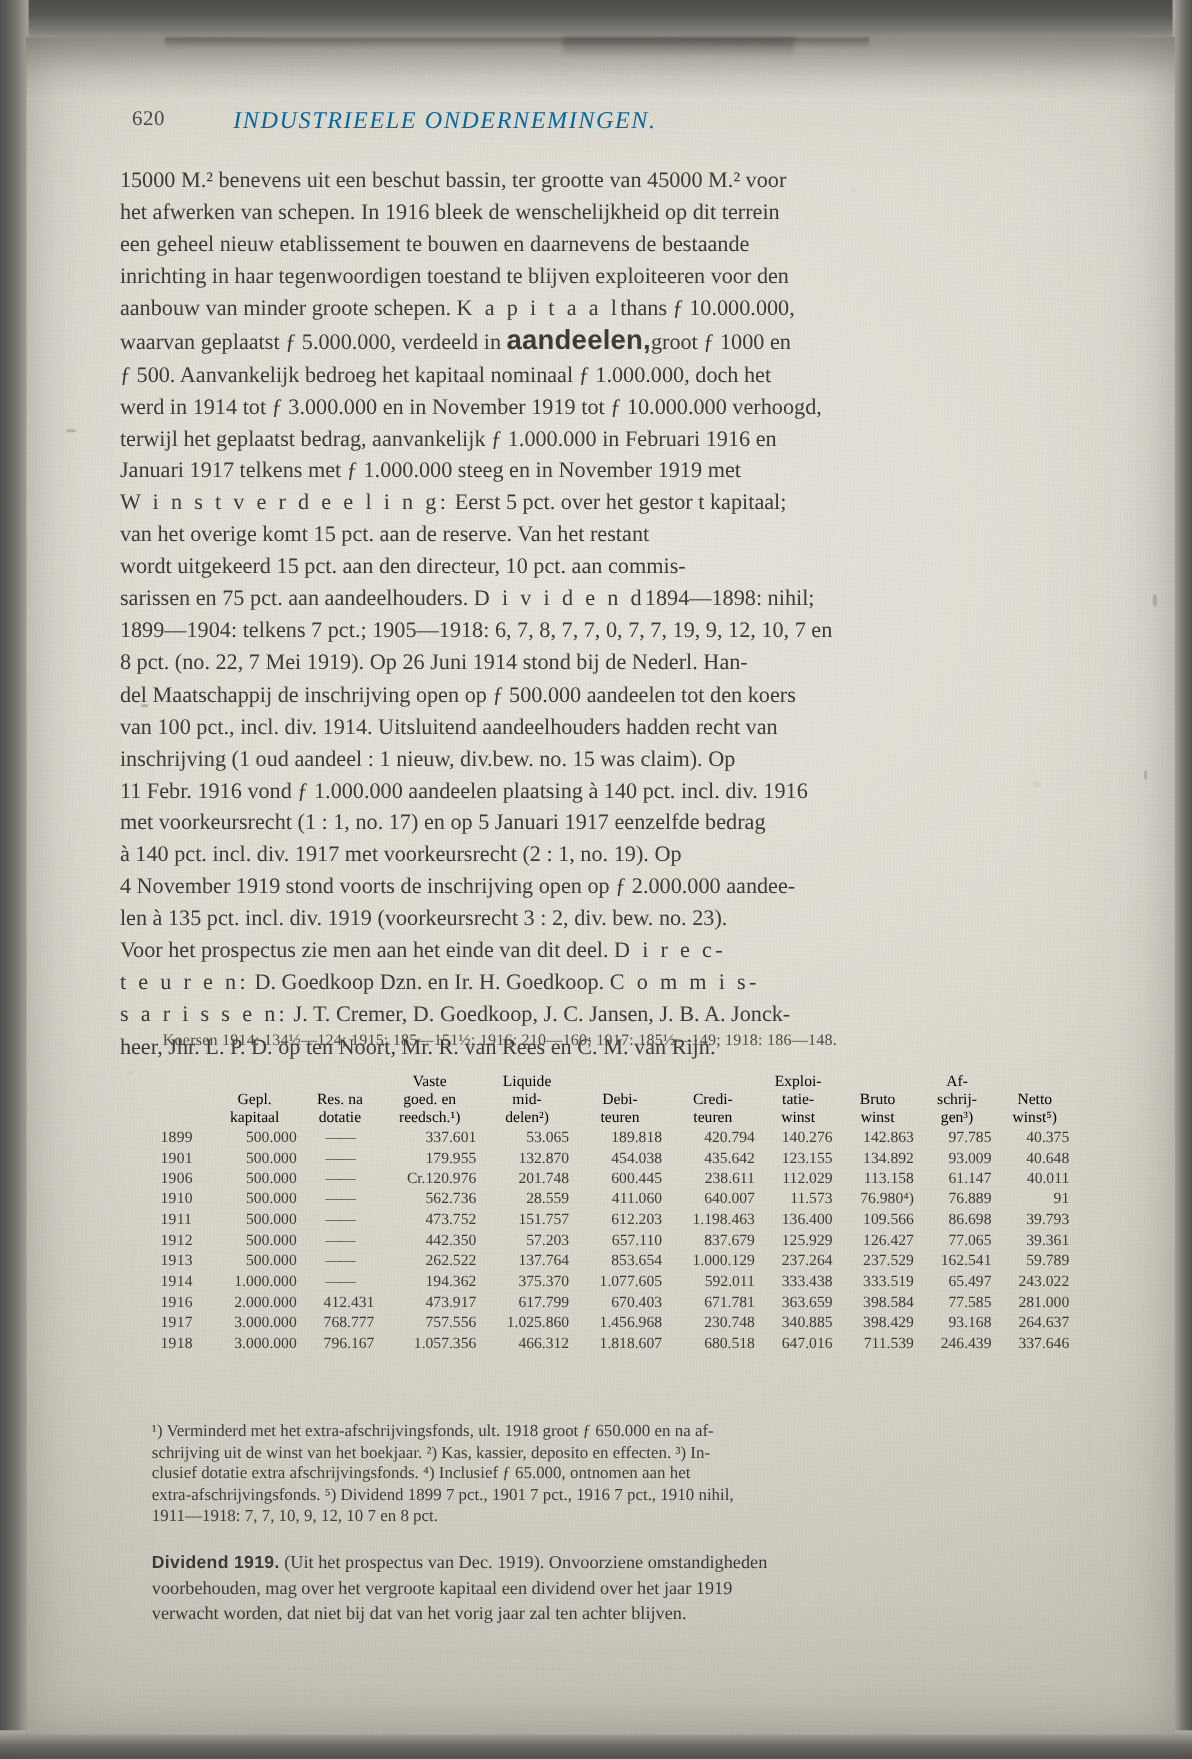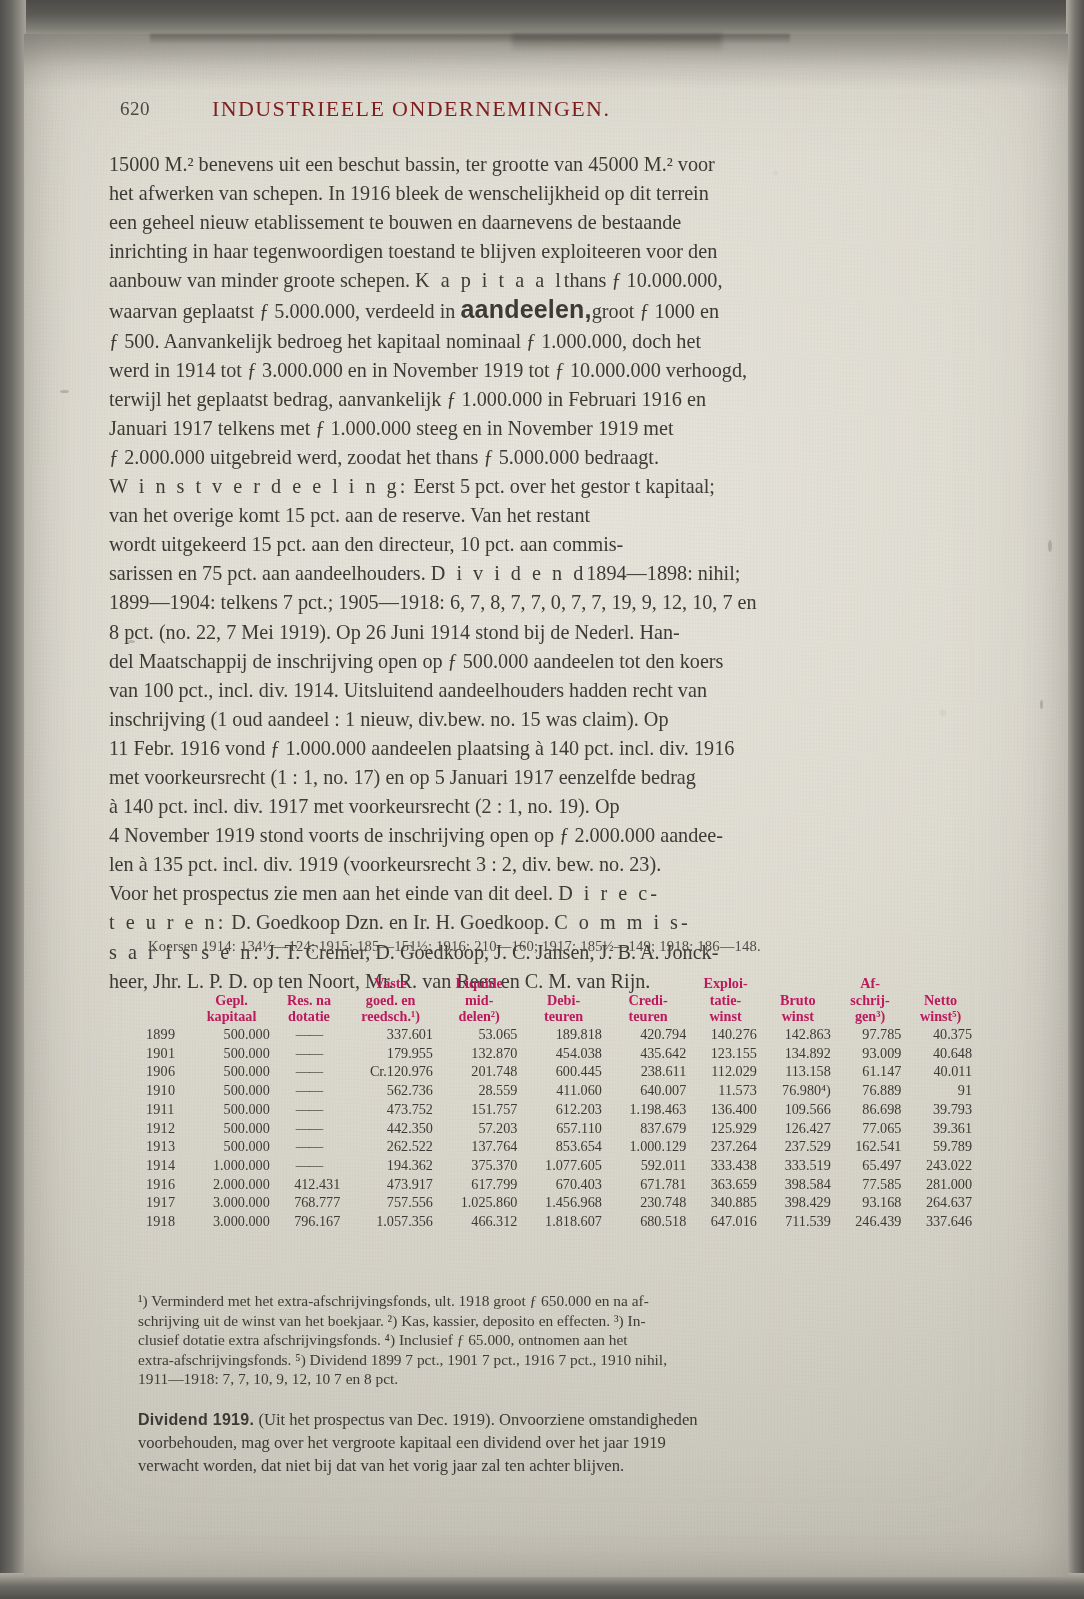--- a/index.html
+++ b/index.html
@@ -87,23 +87,24 @@
     position: absolute;
     left: 120px; top: 96px; width: 700px;
     display: flex; align-items: center;
   }
   #folio {
     font-size: 19px; letter-spacing: .5px;
     color: #4a4842;
     min-width: 92px;
   }
   #running-head {
+    font-style: italic;
     font-size: 22px;
     letter-spacing: 1.4px;
-    color: #7f1d1d;
+    color: #0369a1;
     white-space: nowrap;
   }
 
   
   #bodytext {
     position: absolute;
     left: 109px; top: 150px; width: 840px;
     font-size: 20.2px;
     line-height: 29.1px;
     text-align: justify;
@@ -131,26 +132,26 @@
     font-size: 14.2px;
     color: #3f3d38;
   }
   table.fin {
     border-collapse: collapse;
     width: 830px;
     font-size: 14.2px;
     line-height: 15.5px;
   }
   table.fin th {
-    font-weight: bold;
+    font-weight: normal;
     padding: 0 4px 1px 4px;
     vertical-align: bottom;
     white-space: nowrap;
     text-align: center;
-    color: #be185d;
+    color: #000000;
   }
   table.fin td {
     padding: 1.6px 4px;
     white-space: nowrap;
     text-align: right;
     color: #3b3934;
   }
   table.fin td.yr { text-align: left; padding-left: 0; letter-spacing:.2px;}
   table.fin td.dash { text-align: center; letter-spacing: -1px; color:#4f4d47;}
 
@@ -211,21 +212,20 @@
       <span class="ln">15000 M.² benevens uit een beschut bassin, ter grootte van 45000 M.² voor</span>
       <span class="ln">het afwerken van schepen.  In 1916 bleek de wenschelijkheid op dit terrein</span>
       <span class="ln">een geheel nieuw etablissement te bouwen en daarnevens  de bestaande</span>
       <span class="ln">inrichting in haar tegenwoordigen toestand te blijven exploiteeren voor den</span>
       <span class="ln"><span>aanbouw van minder groote schepen.  </span><span class="sp">K a p i t a a l</span><span>thans ƒ 10.000.000,</span></span>
       <span class="ln"><span>waarvan geplaatst ƒ 5.000.000, verdeeld in  </span><span class="bold-a">aandeelen,</span><span>groot ƒ 1000 en</span></span>
       <span class="ln">ƒ 500.  Aanvankelijk bedroeg het kapitaal nominaal ƒ 1.000.000, doch het</span>
       <span class="ln">werd in 1914 tot ƒ 3.000.000 en in November 1919 tot ƒ 10.000.000 verhoogd,</span>
       <span class="ln">terwijl het geplaatst bedrag, aanvankelijk ƒ 1.000.000 in Februari 1916 en</span>
       <span class="ln">Januari 1917 telkens met ƒ 1.000.000 steeg en in November 1919 met</span>
-      <span class="ln">ƒ 2.000.000 uitgebreid werd, zoodat het thans ƒ 5.000.000 bedraagt.</span>
       <span class="ln"><span class="sp">W i n s t v e r d e e l i n g:</span><span> Eerst 5 pct. over het gestor t kapitaal;</span></span>
       <span class="ln">van het overige komt 15 pct. aan de reserve.  Van het restant</span>
       <span class="ln">wordt uitgekeerd 15 pct. aan den directeur, 10 pct. aan commis-</span>
       <span class="ln"><span>sarissen en 75 pct. aan aandeelhouders.  </span><span class="sp">D i v i d e n d</span><span>1894—1898: nihil;</span></span>
       <span class="ln">1899—1904: telkens 7 pct.; 1905—1918: 6, 7, 8, 7, 7, 0, 7, 7, 19, 9, 12, 10, 7 en</span>
       <span class="ln">8 pct. (no. 22, 7 Mei 1919).  Op 26 Juni 1914 stond bij de Nederl. Han-</span>
       <span class="ln">del Maatschappij de inschrijving open op ƒ 500.000 aandeelen tot den koers</span>
       <span class="ln">van 100 pct., incl. div. 1914.  Uitsluitend aandeelhouders hadden recht van</span>
       <span class="ln">inschrijving (1 oud aandeel : 1 nieuw, div.bew. no. 15 was claim).    Op</span>
       <span class="ln">11 Febr. 1916 vond ƒ 1.000.000 aandeelen plaatsing à 140 pct. incl. div. 1916</span>

